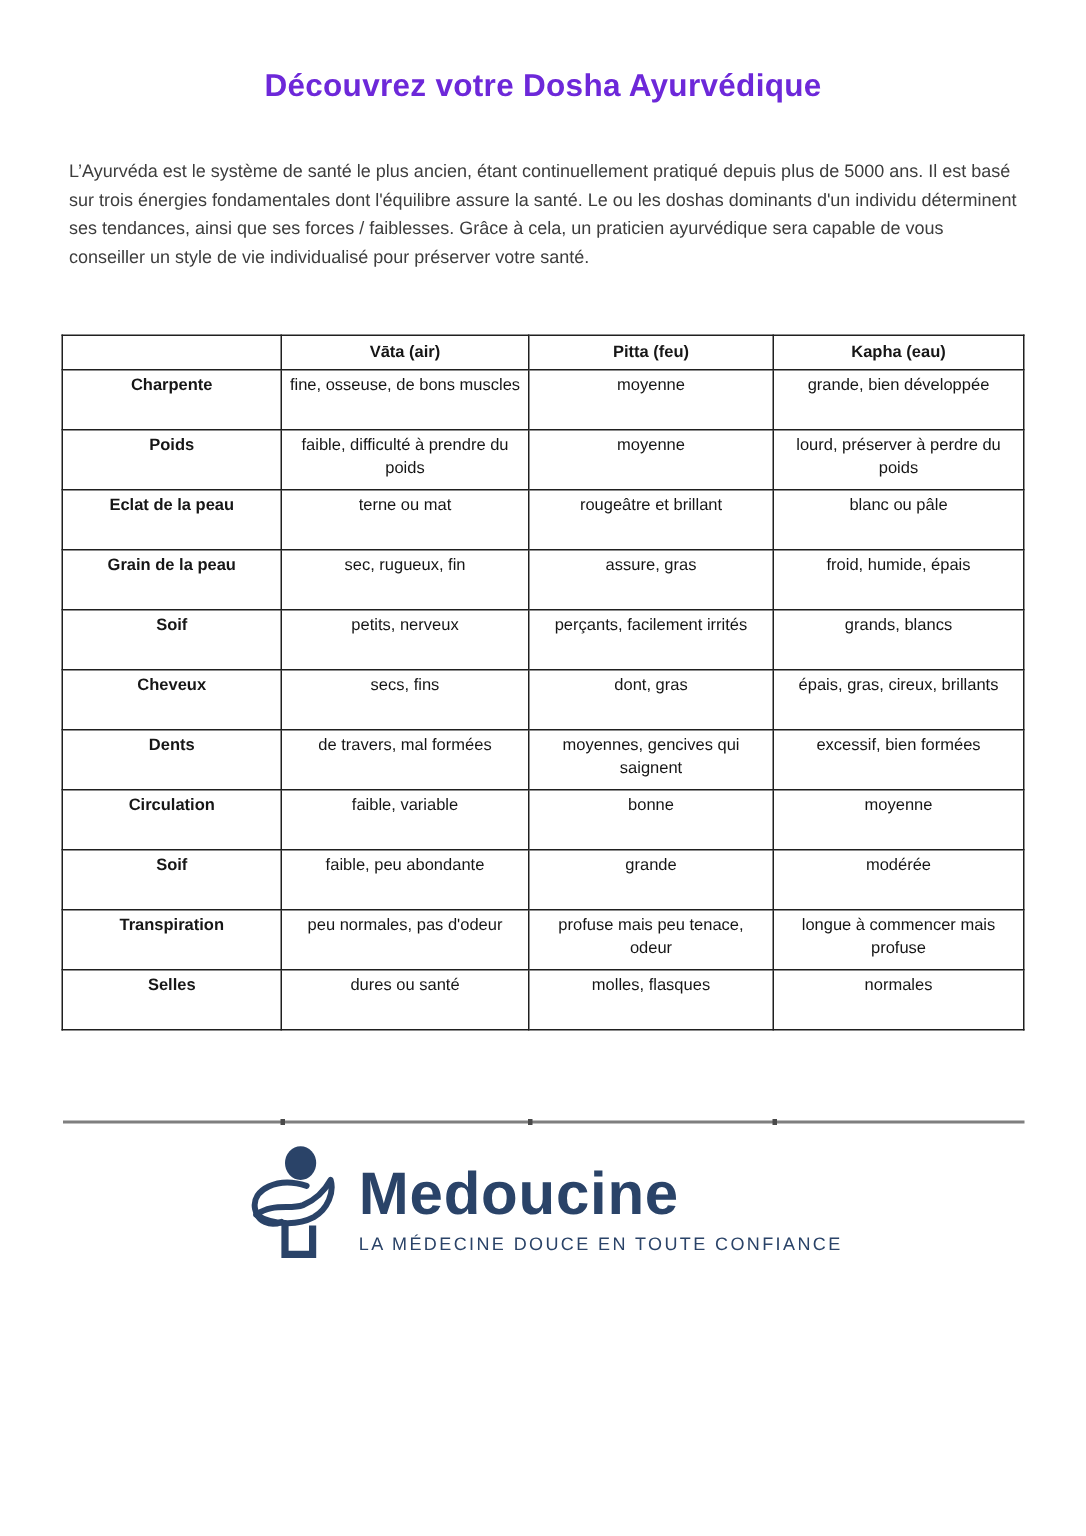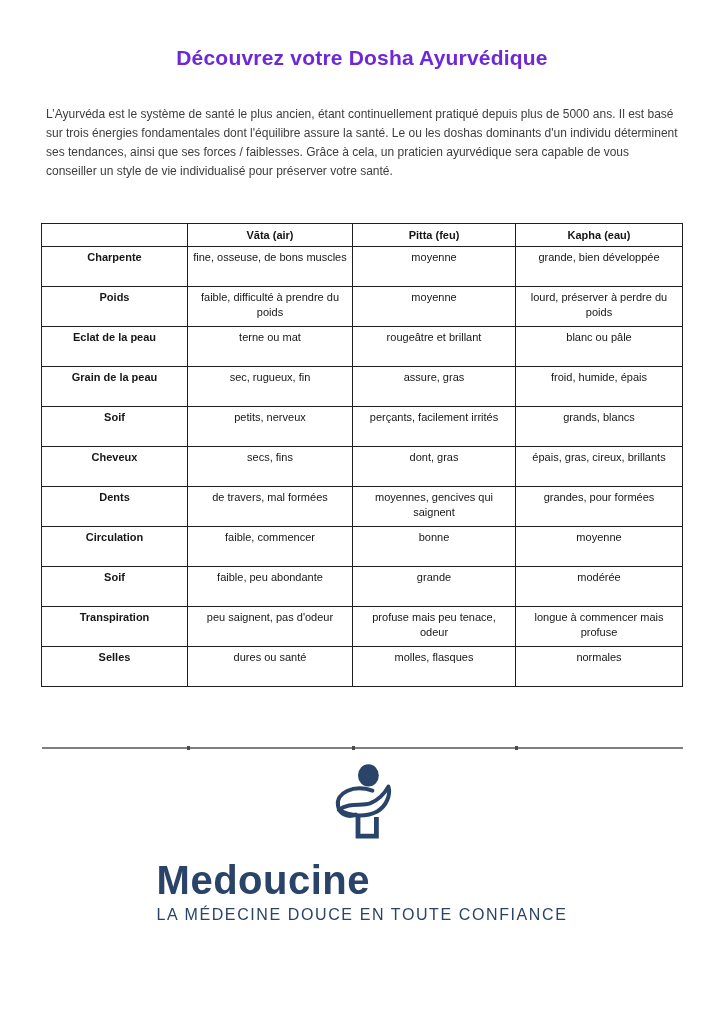--- a/index.html
+++ b/index.html
@@ -84,21 +84,21 @@
   .logo-icon { display: inline-block; line-height: 0; }
   .logo-text { display: flex; flex-direction: column; align-items: flex-start; }
   .brand-name {
     font-size: 40px;
     font-weight: 700;
     letter-spacing: 0.5px;
     line-height: 42px;
   }
   .brand-tagline {
     margin-top: 5px;
-    font-size: 16px;
+    font-size: 12px;
     font-weight: 400;
     letter-spacing: 1.6px;
     white-space: nowrap;
   }
 </style>
 </head>
 <body>
 
 <div class="page">
 
@@ -155,56 +155,56 @@
         <tr>
           <th>Cheveux</th>
           <td>secs, fins</td>
           <td>dont, gras</td>
           <td>épais, gras, cireux, brillants</td>
         </tr>
         <tr>
           <th>Dents</th>
           <td>de travers, mal formées</td>
           <td>moyennes, gencives qui saignent</td>
-          <td>grandes, pour formées</td>
+          <td>excessif, bien formées</td>
         </tr>
         <tr>
           <th>Circulation</th>
-          <td>faible, commencer</td>
+          <td>faible, variable</td>
           <td>bonne</td>
           <td>moyenne</td>
         </tr>
         <tr>
           <th>Soif</th>
           <td>faible, peu abondante</td>
           <td>grande</td>
           <td>modérée</td>
         </tr>
         <tr>
           <th>Transpiration</th>
-          <td>peu saignent, pas d'odeur</td>
+          <td>peu normales, pas d'odeur</td>
           <td>profuse mais peu tenace, odeur</td>
           <td>longue à commencer mais profuse</td>
         </tr>
         <tr>
           <th>Selles</th>
           <td>dures ou santé</td>
           <td>molles, flasques</td>
           <td>normales</td>
         </tr>
       </tbody>
   </table>
 
   <div class="divider">
     <span class="tick t1"></span>
     <span class="tick t2"></span>
     <span class="tick t3"></span>
   </div>
 
-  <div class="logo-block" style="color: rgb(42, 67, 104); flex-direction: column;">
+  <div class="logo-block" style="color: rgb(42, 67, 104);">
     <span class="logo-icon">
       <svg width="64" height="82" viewBox="0 0 80 102" fill="none" xmlns="http://www.w3.org/2000/svg">
         <ellipse cx="48" cy="14" rx="13" ry="14" fill="currentColor"></ellipse>
         <path d="M53 33 C 29 25, 7 36, 10 52 C 12 63, 23 67, 32 63" stroke="currentColor" stroke-width="5" stroke-linecap="round" fill="none"></path>
         <path d="M11 57 C 25 47, 39 53, 50 49 C 60 45, 68 37, 73 28 C 76 38, 71 52, 59 59 C 46 66, 25 66, 11 57 Z" stroke="currentColor" stroke-width="5" stroke-linejoin="round" fill="none"></path>
         <path d="M35 64 L 35 90 L 58 90 L 58 66" stroke="currentColor" stroke-width="6" fill="none"></path>
       </svg>
     </span>
     <span class="logo-text">
       <span class="brand-name">Medoucine</span>

